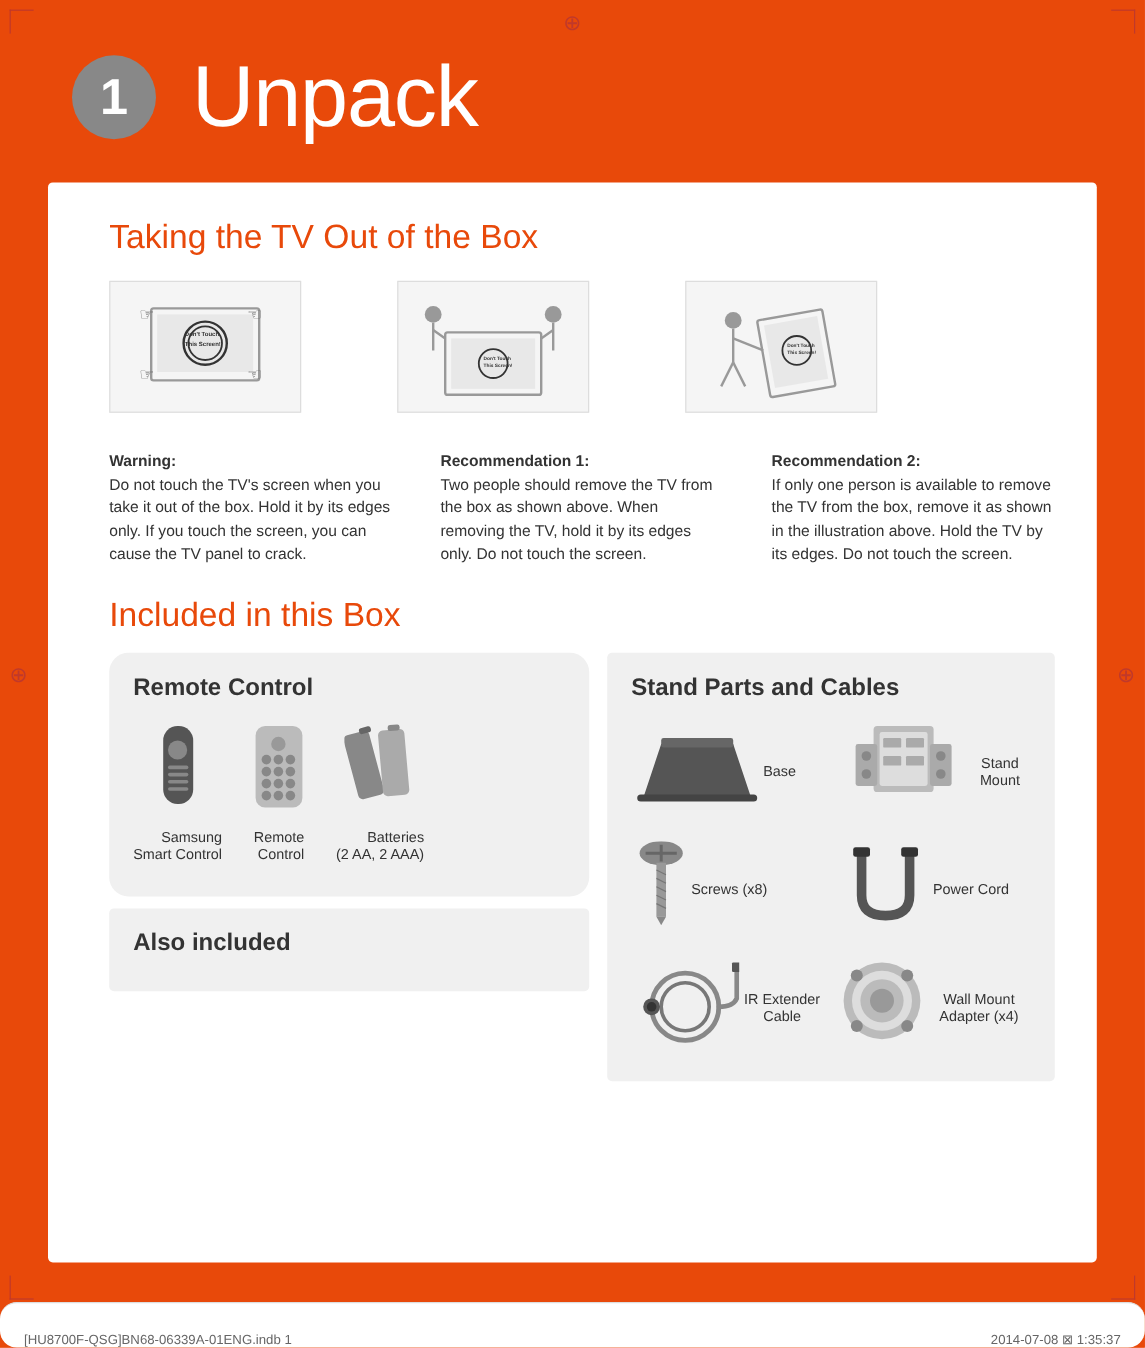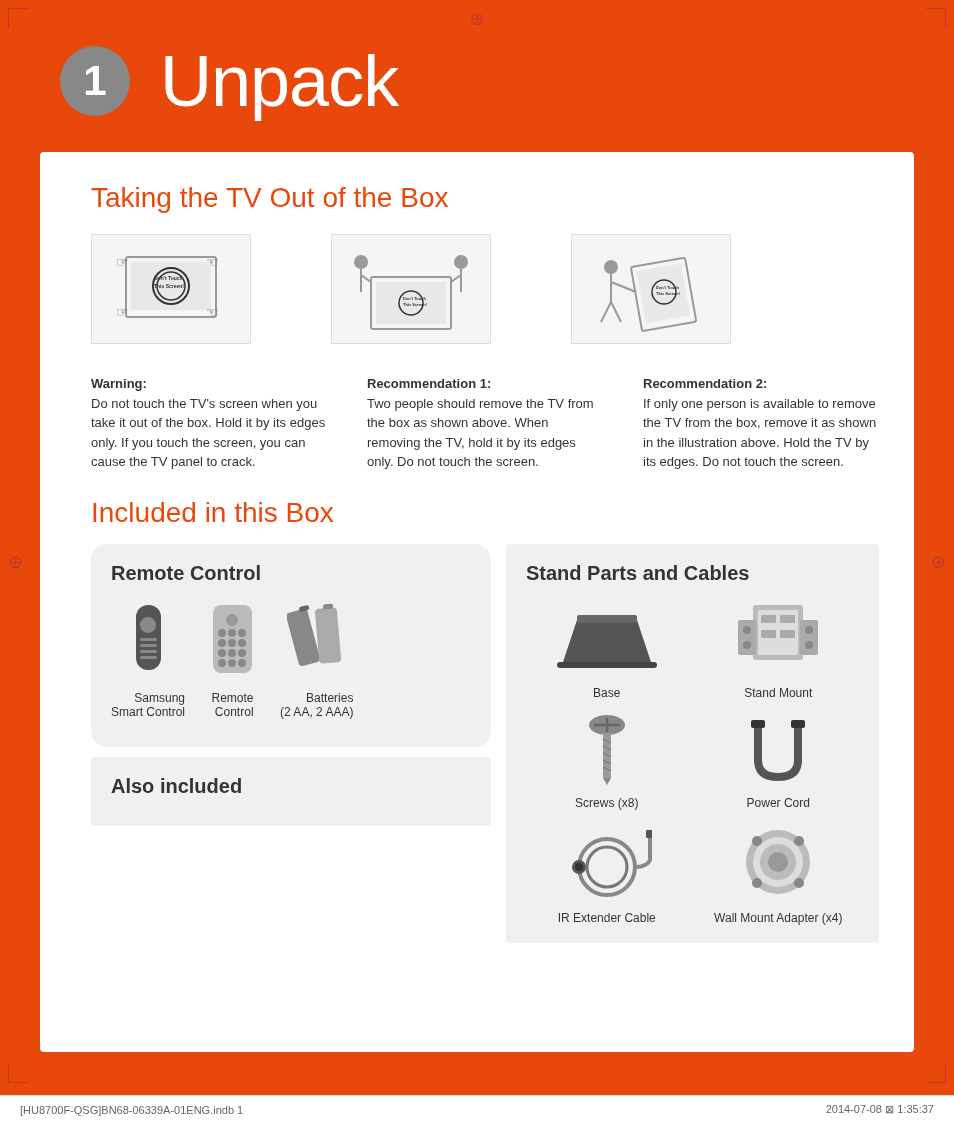--- a/index.html
+++ b/index.html
@@ -222,46 +222,47 @@
     }
 
     .stand-grid {
       display: grid;
       grid-template-columns: 1fr 1fr;
       gap: 15px 10px;
     }
 
     .stand-item {
       display: flex;
-      flex-direction: column;
+      flex-direction: row;
       align-items: center;
       font-size: 12px;
       color: #333;
       text-align: center;
     }
 
     .stand-item .item-icon {
       margin-bottom: 8px;
     }
 
     
     .footer {
       position: absolute;
       bottom: 0;
       left: 0;
       right: 0;
-      height: 28px;
+      height: 38px;
       background: white;
       display: flex;
       justify-content: space-between;
-      align-items: center;
+      align-items: flex-end;
       padding: 0 20px;
       font-size: 11px;
       color: #666;
       border-top: 1px solid #ddd;
+      border-radius: 14px;
     }
   </style>
 </head>
 <body>
 
 <div class="page-wrapper">
 
   <div class="corner-mark tl"></div>
   <div class="corner-mark tr"></div>
   <div class="corner-mark bl"></div>

